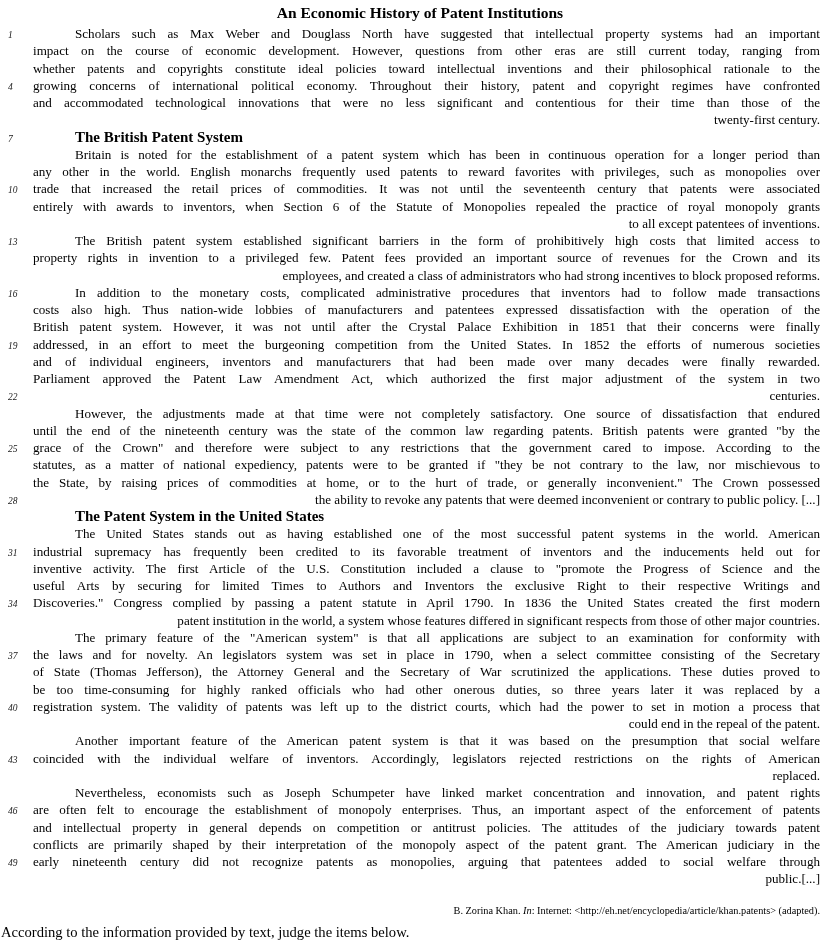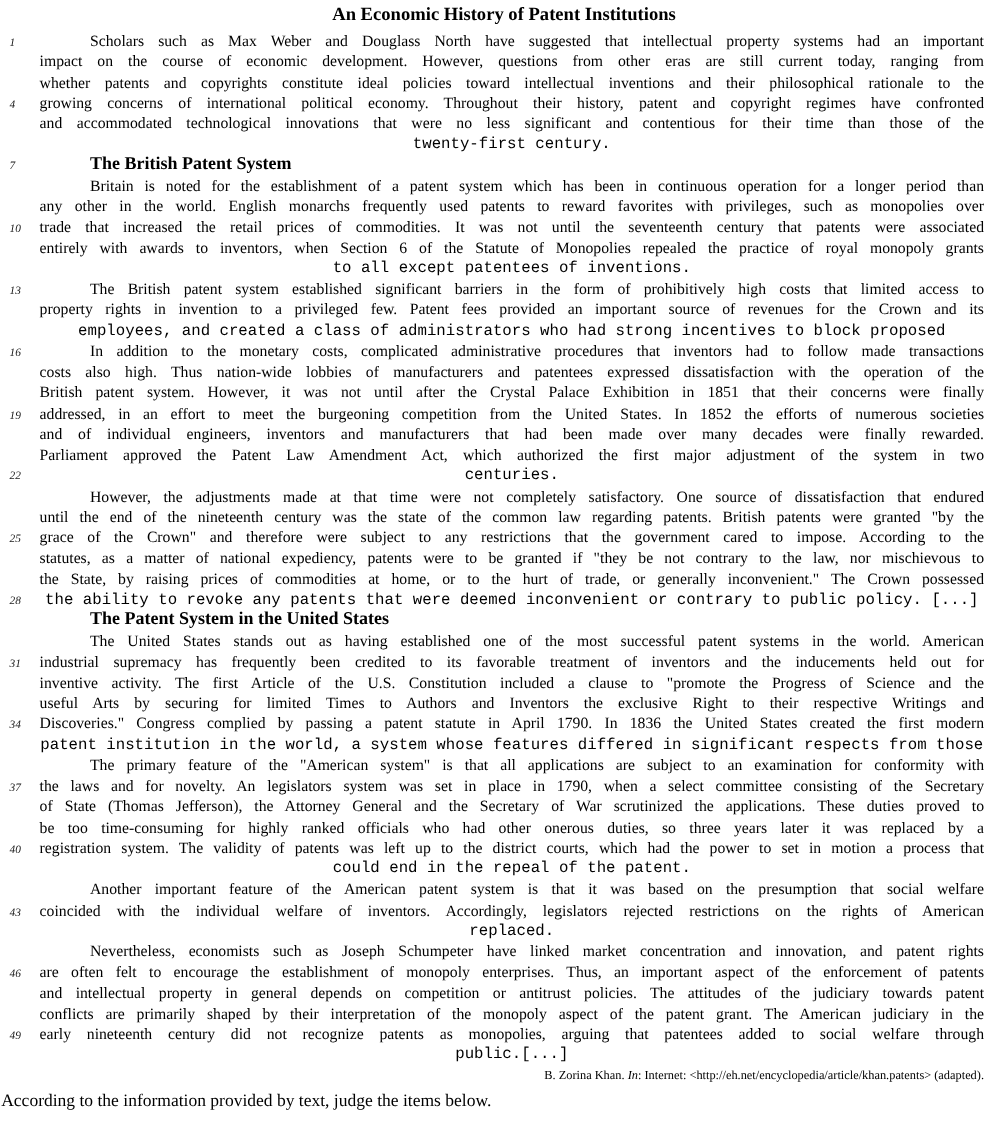--- a/index.html
+++ b/index.html
@@ -18,25 +18,25 @@
     display: flex; align-items: baseline;
     height: 17.25px; line-height: 17.25px; overflow: hidden;
   }
   .num {
     flex: 0 0 33px; box-sizing: border-box; padding-left: 8px;
     font-style: italic; font-size: 9.5px; color: #1a1a1a;
   }
   .txt { flex: 1 1 auto; font-size: 13.1px; }
   .line.mid .txt, .line.first .txt { text-align: justify; text-align-last: justify; }
   .line.first .txt { text-indent: 42px; }
-  .line.last .txt { text-align: center; font-family: Liberation Mono, monospace; }
+  .line.last .txt { text-align: right; }
   .line.heading .txt { font-weight: bold; text-indent: 42px; font-size: 15px; }
   .citation {
     width: 820px; text-align: right;
-    font-size: 10.3px; line-height: 13px; margin-top: 2px;
+    font-size: 10.3px; line-height: 13px; margin-top: 16px;
   }
   .citation .in-word { font-style: italic; }
   .instruction { font-size: 14.6px; margin-top: 7px; padding-left: 1px; }
 </style>
 </head>
 <body>
 
 <div class="title">An Economic History of Patent Institutions</div>
 
 <div class="doc">

